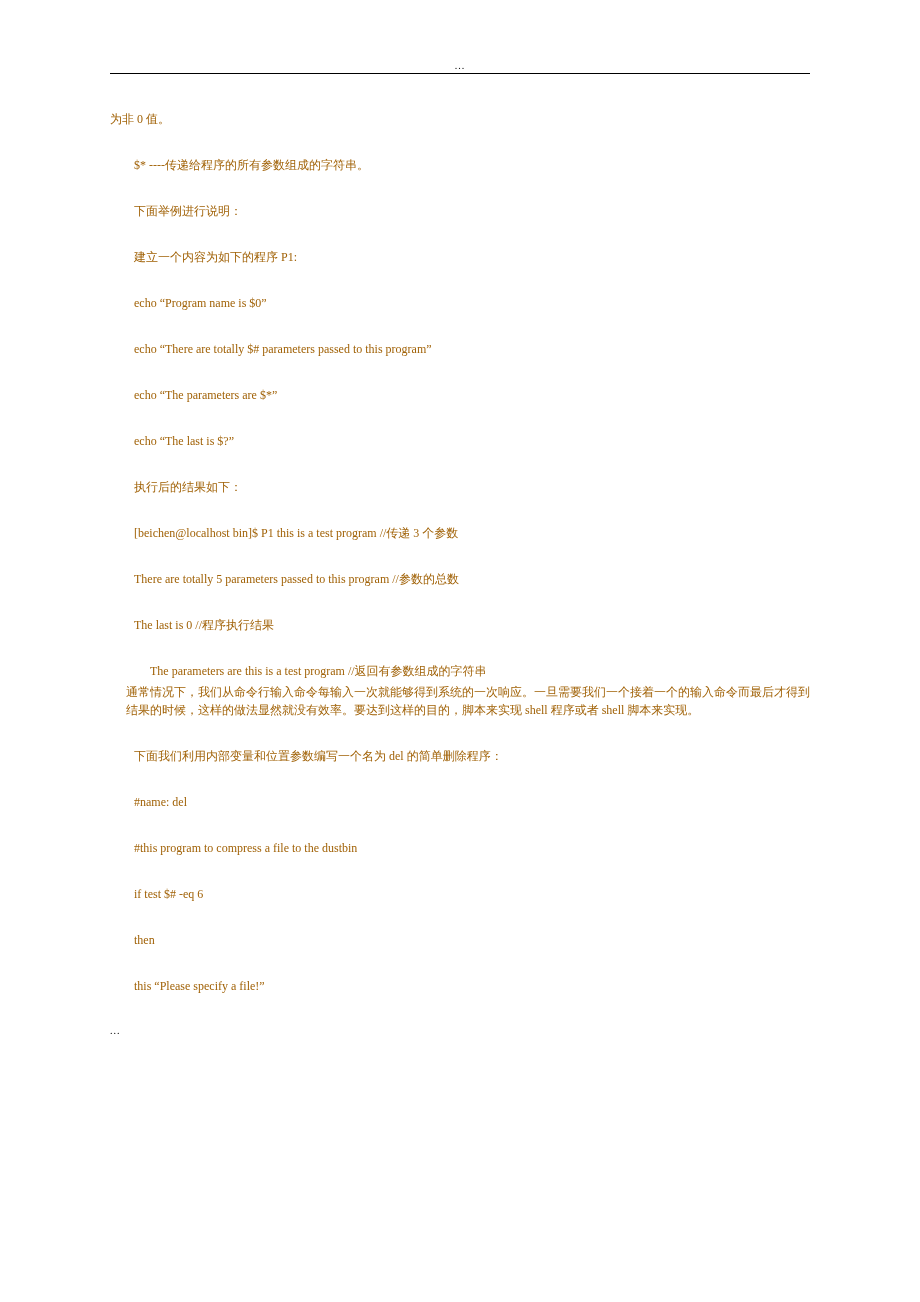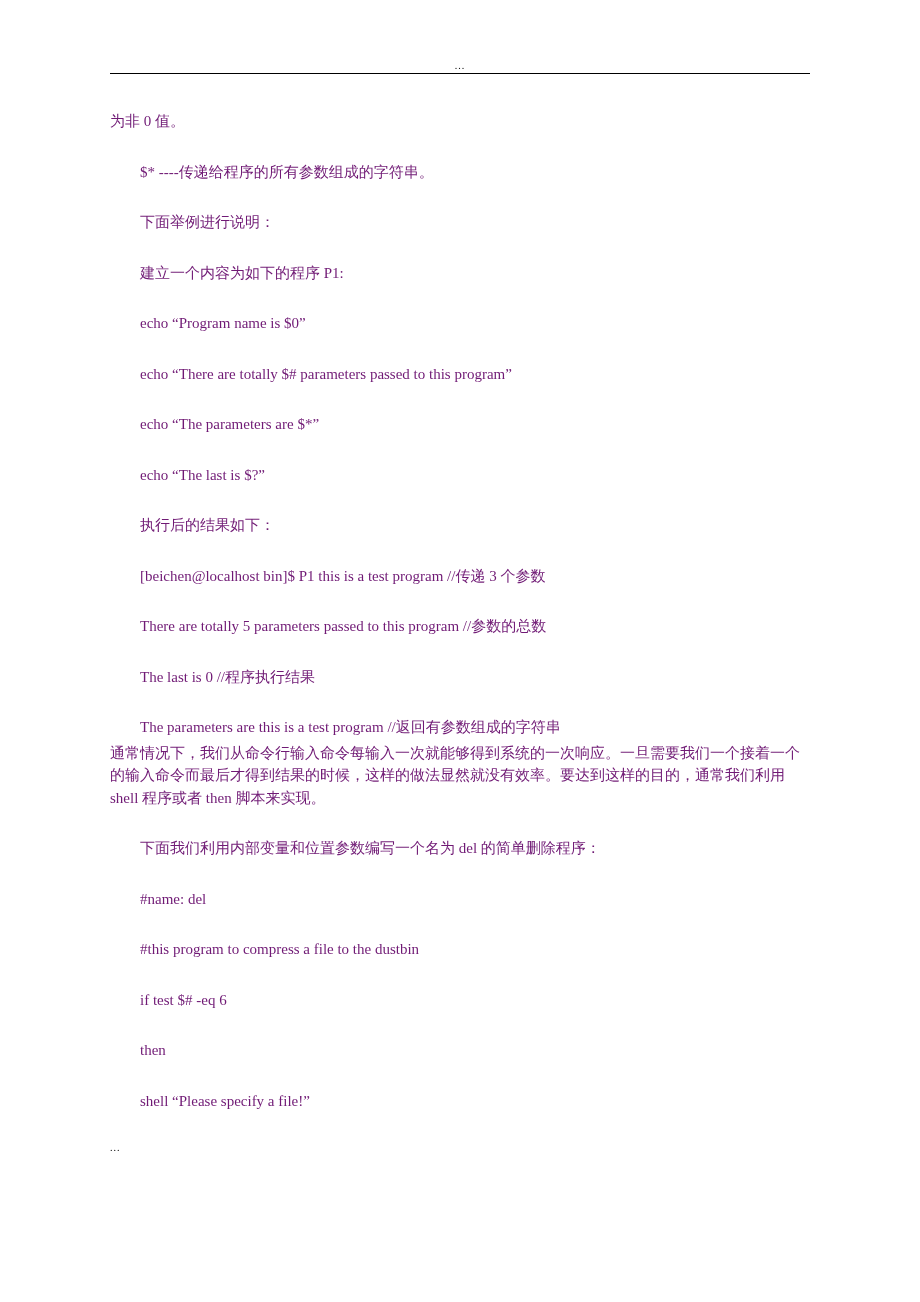--- a/index.html
+++ b/index.html
@@ -24,41 +24,41 @@
     font-size: 10px;
     color: #000;
     letter-spacing: 1px;
     margin-bottom: 2px;
   }
   .header-line {
     border-top: 1px solid #000;
     width: 100%;
   }
   .body-text {
-    font-size: 15px;
+    font-size: 12px;
     line-height: 1.5;
-    color: #701a75;
+    color: #a16207;
   }
   .line {
     margin: 17px 0 28px 0;
   }
   .first-line {
     margin: 0 0 28px 0;
   }
   .indent {
     text-indent: 2em;
   }
   .indent1 {
     padding-left: 2em;
   }
   .tight-block {
     margin: 0 0 28px 0;
   }
   .tight-block .t {
-    margin: 0 0 3px 0;
+    margin: 0 0 3px 16px;
   }
   .footer-dots {
     font-size: 10px;
     color: #000;
     letter-spacing: 1px;
     margin-top: 30px;
   }
 </style>
 </head>
 <body>
@@ -81,27 +81,27 @@
     <p class="line indent1">echo “There are totally $# parameters passed to this program”</p>
     <p class="line indent1">echo “The parameters are $*”</p>
     <p class="line indent1">echo “The last is $?”</p>
     <p class="line indent1">执行后的结果如下：</p>
     <p class="line indent1">[beichen@localhost bin]$ P1 this is a test program //传递 3 个参数</p>
     <p class="line indent1">There are totally 5 parameters passed to this program //参数的总数</p>
     <p class="line indent1">The last is 0 //程序执行结果</p>
 
     <div class="tight-block">
       <p class="t indent">The parameters are this is a test program //返回有参数组成的字符串</p>
-      <p class="t" style="margin-bottom:0;">通常情况下，我们从命令行输入命令每输入一次就能够得到系统的一次响应。一旦需要我们一个接着一个的输入命令而最后才得到结果的时候，这样的做法显然就没有效率。要达到这样的目的，通常我们利用 shell 程序或者 then 脚本来实现。</p>
+      <p class="t" style="margin-bottom:0;">通常情况下，我们从命令行输入命令每输入一次就能够得到系统的一次响应。一旦需要我们一个接着一个的输入命令而最后才得到结果的时候，这样的做法显然就没有效率。要达到这样的目的，脚本来实现 shell 程序或者 shell 脚本来实现。</p>
     </div>
 
     <p class="line indent1">下面我们利用内部变量和位置参数编写一个名为 del 的简单删除程序：</p>
     <p class="line indent1">#name: del</p>
     <p class="line indent1">#this program to compress a file to the dustbin</p>
     <p class="line indent1">if test $# -eq 6</p>
     <p class="line indent1">then</p>
-    <p class="line indent1">shell “Please specify a file!”</p>
+    <p class="line indent1">this “Please specify a file!”</p>
 
   </div>
 
   <div class="footer-dots">...</div>
 
 </div>
 
 </body></html>

